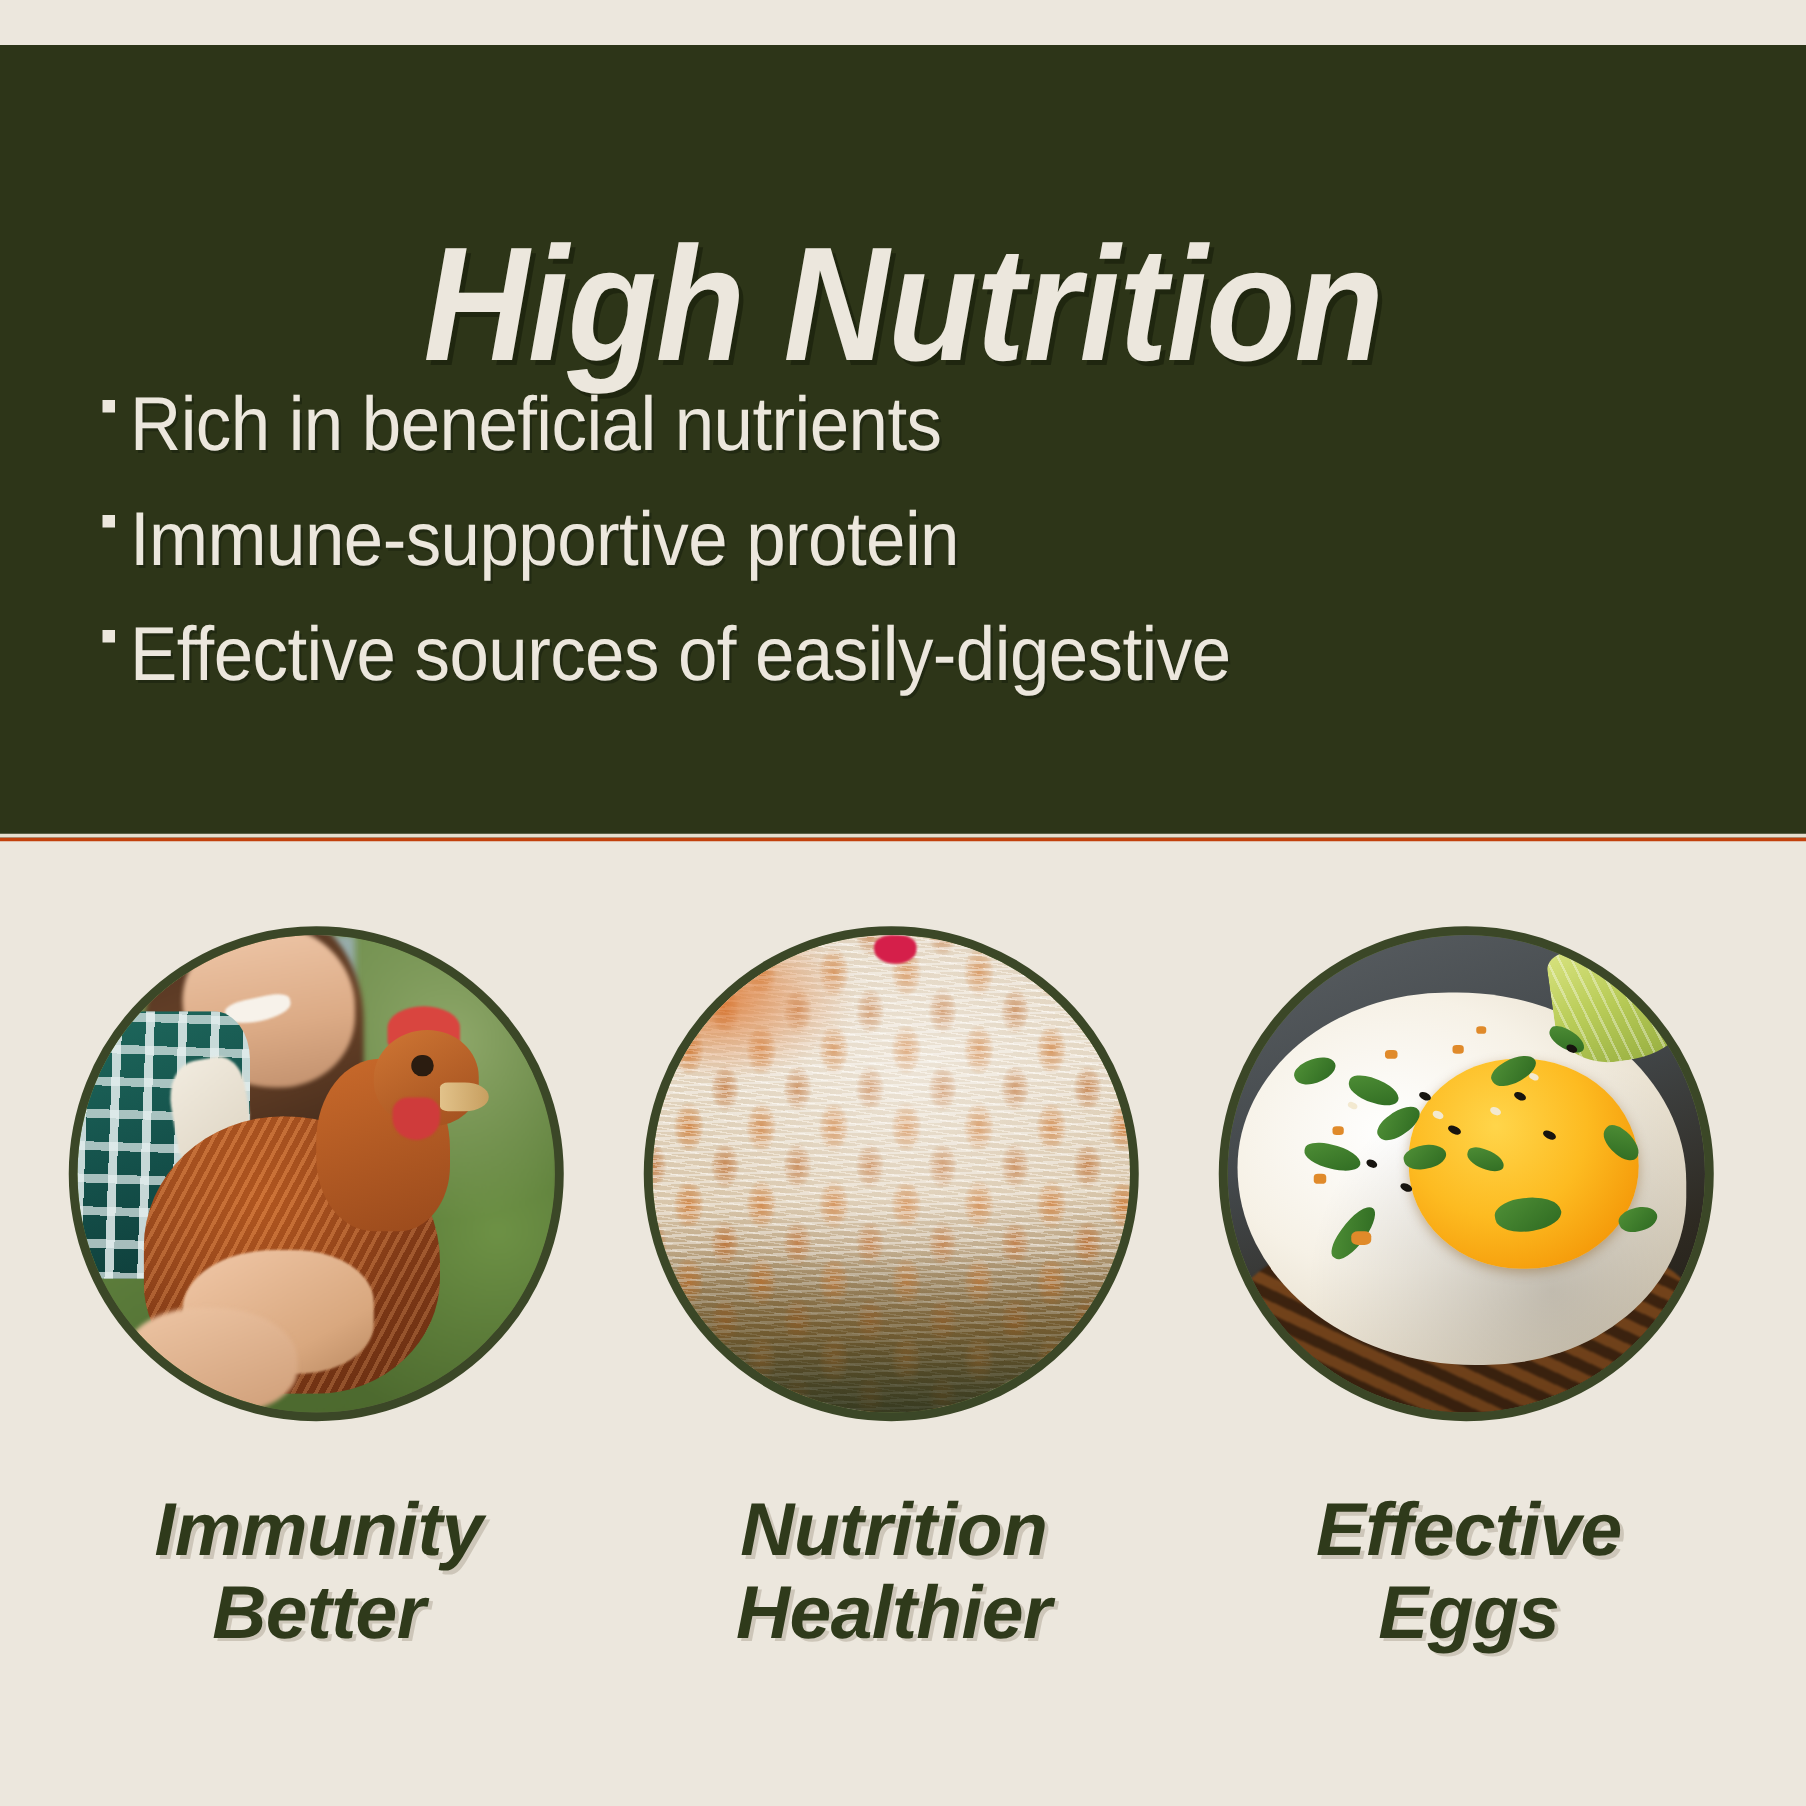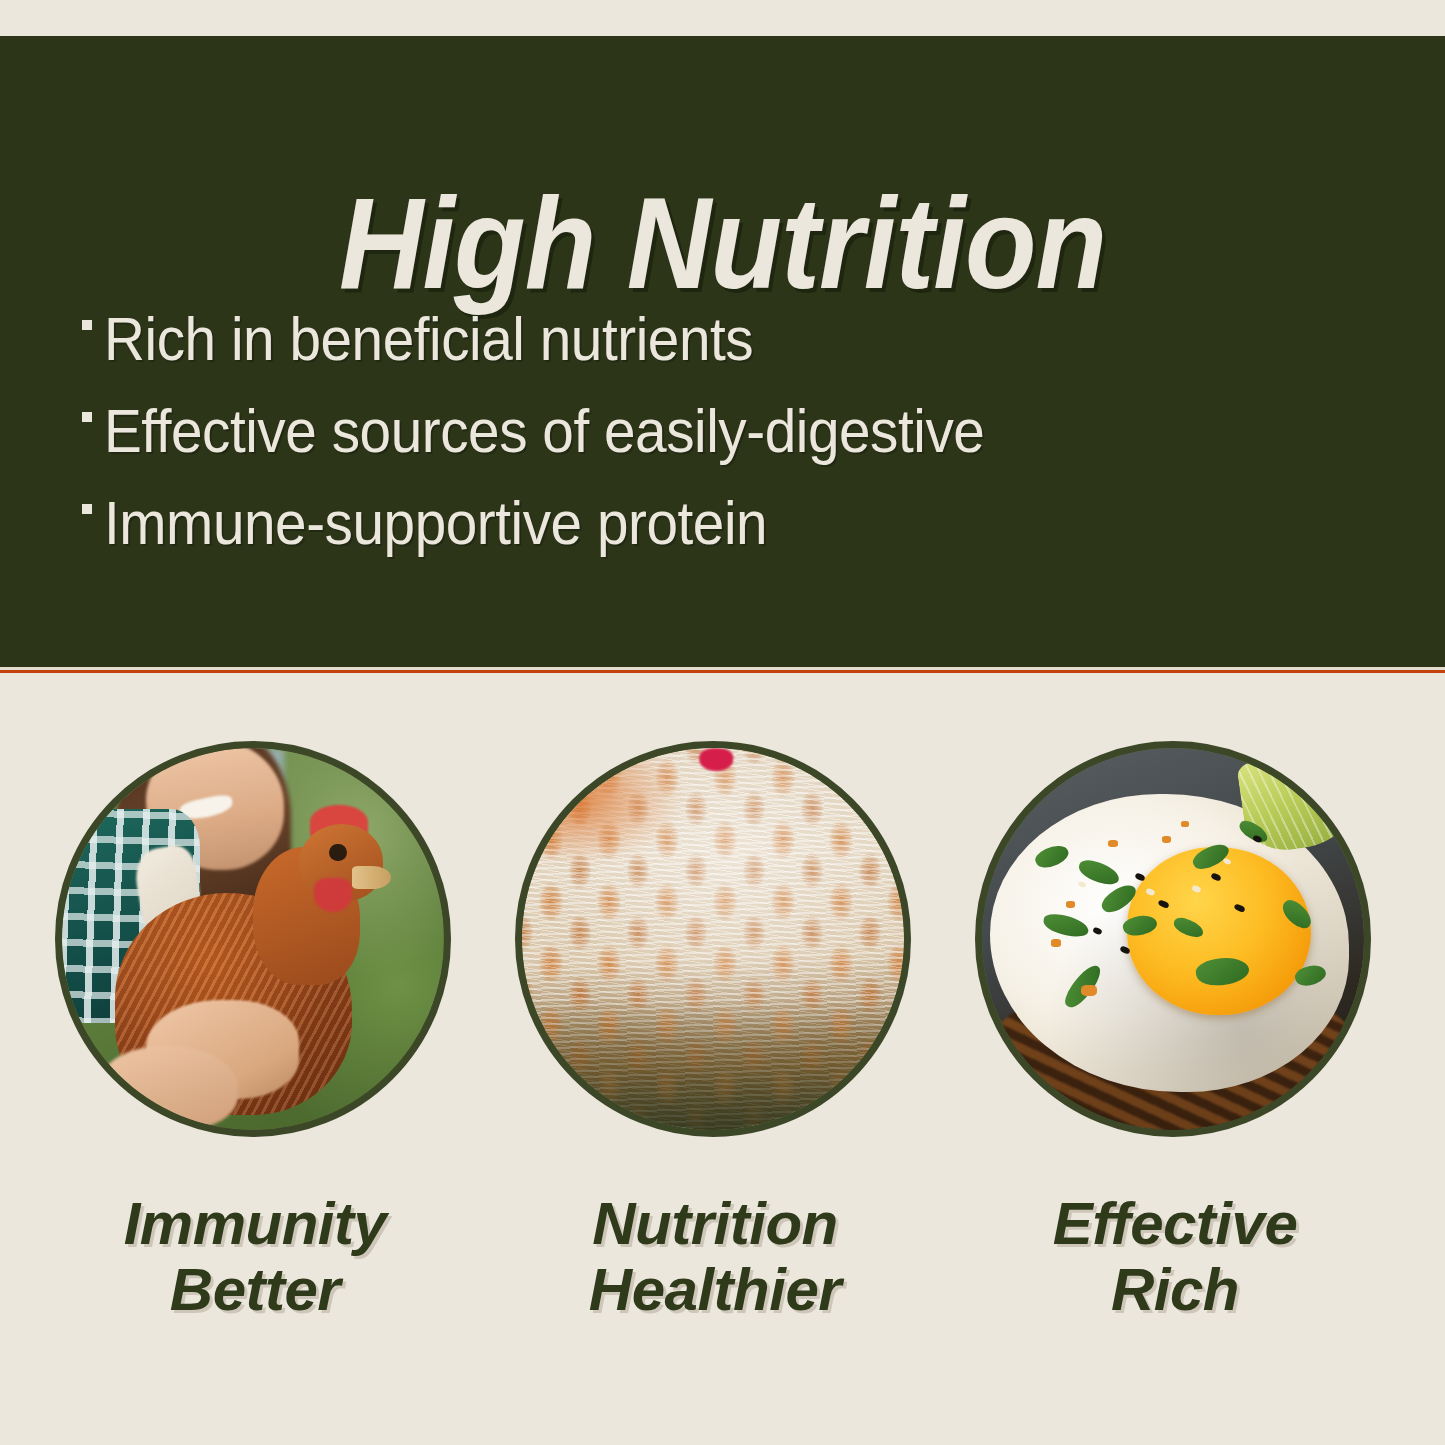--- a/index.html
+++ b/index.html
@@ -412,26 +412,26 @@
 
     <ul id="bullet-list" style="list-style:none;margin:0;padding:0;">
 
       <li class="bullet-row">
         <span class="bullet-marker"></span>
         <span class="bullet-text">Rich in beneficial nutrients</span>
       </li>
 
       <li class="bullet-row">
         <span class="bullet-marker"></span>
-        <span class="bullet-text">Effective sources of easily-digestive</span>
+        <span class="bullet-text">Immune-supportive protein</span>
       </li>
 
       <li class="bullet-row">
         <span class="bullet-marker"></span>
-        <span class="bullet-text">Immune-supportive protein</span>
+        <span class="bullet-text">Effective sources of easily-digestive</span>
       </li>
 
     </ul>
   </section>
 
   <section id="benefits-panel">
 
     <div class="benefit-card" id="benefit-card-1">
       <div class="benefit-photo">
         <div class="photo-inner">
@@ -514,18 +514,18 @@
             <div class="flake" style="left:33%;top:24%;width:2.6%;height:2%;"></div>
             <div class="flake" style="left:47%;top:23%;width:2.4%;height:1.8%;"></div>
             <div class="flake" style="left:18%;top:50%;width:2.6%;height:2%;"></div>
             <div class="flake" style="left:52%;top:19%;width:2.2%;height:1.7%;"></div>
             <div class="flake" style="left:26%;top:62%;width:4%;height:3%;"></div>
           </div>
         </div>
       </div>
       <div class="benefit-caption">
         <span class="cap-line">Effective</span>
-        <span class="cap-line">Rich</span>
+        <span class="cap-line">Eggs</span>
       </div>
     </div>
 
   </section>
 </div>
 
 </body></html>

